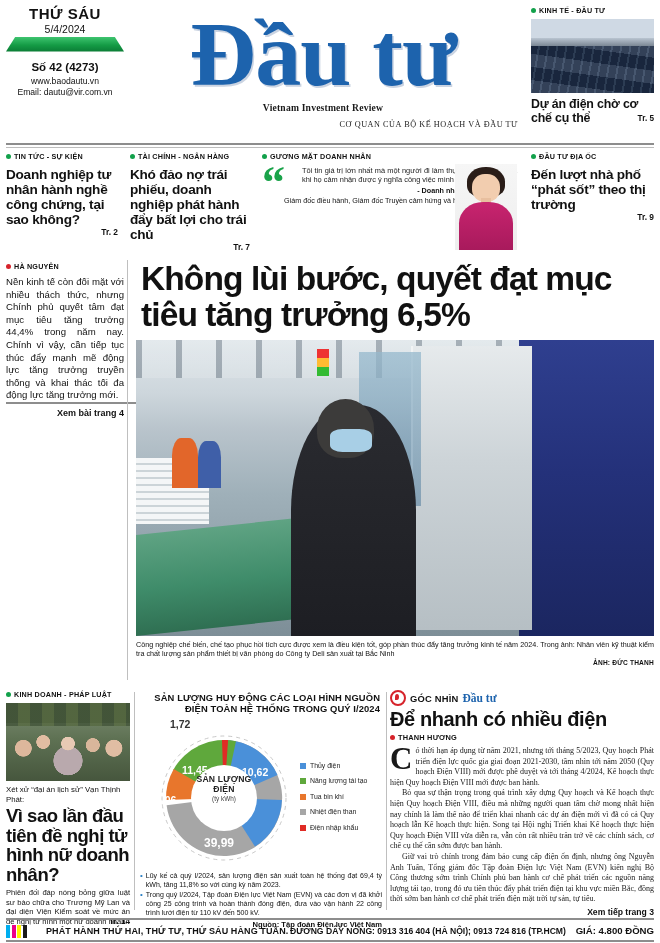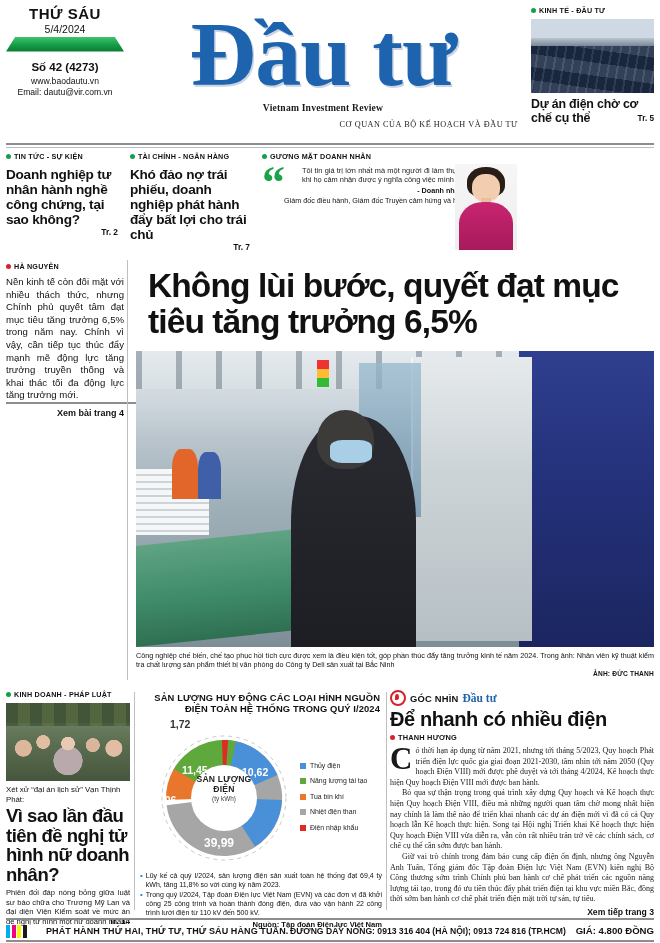--- a/index.html
+++ b/index.html
@@ -68,21 +68,21 @@
 
   
   .lead{position:absolute;left:0;top:256px;width:660px;height:430px;}
   .leadLeft{position:absolute;left:6px;top:6px;width:118px;}
   .leadLeft .kicker{color:#111;}
   .leadLeft p{font-size:9.6px;line-height:12.6px;text-align:justify;margin:5px 0 0;color:#111;}
   .leadLeft .seemore{font-size:9px;font-weight:bold;text-align:right;margin-top:6px;}
   .leadSep{position:absolute;left:127px;top:4px;width:1px;height:420px;background:#bfbfbf;}
 
   .leadRight{position:absolute;left:136px;top:0;width:518px;}
-  .leadRight h1{font-size:33.5px;line-height:35.5px;font-weight:bold;margin:12px;
+  .leadRight h1{font-size:33.5px;line-height:35.5px;font-weight:bold;margin:5px;
     letter-spacing:-.9px;color:#111;text-align:left;}
   .heroPic{margin-top:8px;width:518px;height:296px;overflow:hidden;position:relative;}
   .caption{font-size:7.2px;line-height:9.2px;color:#111;margin-top:4px;text-align:justify;}
   .credit{font-size:6.6px;font-weight:bold;text-align:right;letter-spacing:.2px;margin-top:1px;}
 
   .leadRuleA{position:absolute;left:6px;top:684px;width:648px;height:2px;background:#8d8d8d;}
 
   
   .bottom{position:absolute;left:0;top:690px;width:553px;height:225px;}
   .bcol{position:absolute;top:0;}
@@ -273,32 +273,40 @@
           <div class="ph lady">
             <div class="hair"></div>
               <div class="face"></div>
               <div class="neck"></div>
               <div class="suit"></div>
           </div>
         </div>
       </div>
     </div>
 
+    <div class="tcol t4">
+      <div class="kicker">
+        <span class="dot green"></span>
+        <span>ĐẦU TƯ ĐỊA ỐC</span>
+      </div>
+      <h4>Đến lượt nhà phố “phát sốt” theo thị trường</h4>
+      <div class="pgref" style="text-align:right">Tr. 9</div>
+    </div>
 
     <div class="teaserRuleA"></div>
   </div>
 
   <div class="lead">
 
     <div class="leadLeft">
       <div class="kicker">
         <span class="dot red"></span>
         <span>HÀ NGUYÊN</span>
       </div>
-      <p>Nền kinh tế còn đối mặt với nhiều thách thức, nhưng Chính phủ quyết tâm đạt mục tiêu tăng trưởng 6,5% trong năm nay. Chính vì vậy, cần tiếp tục thúc đẩy mạnh mẽ động lực tăng trưởng truyền thống và khai thác tối đa động lực tăng trưởng mới.</p>
+      <p>Nền kinh tế còn đối mặt với nhiều thách thức, nhưng Chính phủ quyết tâm đạt mục tiêu tăng trưởng 44,4% trong năm nay. Chính vì vậy, cần tiếp tục thúc đẩy mạnh mẽ động lực tăng trưởng truyền thống và khai thác tối đa động lực tăng trưởng mới.</p>
       <div class="seemore">Xem bài trang 4</div>
     </div>
 
     <div class="leadSep"></div>
 
     <div class="leadRight">
       <h1>Không lùi bước, quyết đạt mục tiêu tăng trưởng 6,5%</h1>
       <div class="heroPic">
         <div class="ph factory">
           <div class="beam"></div>

